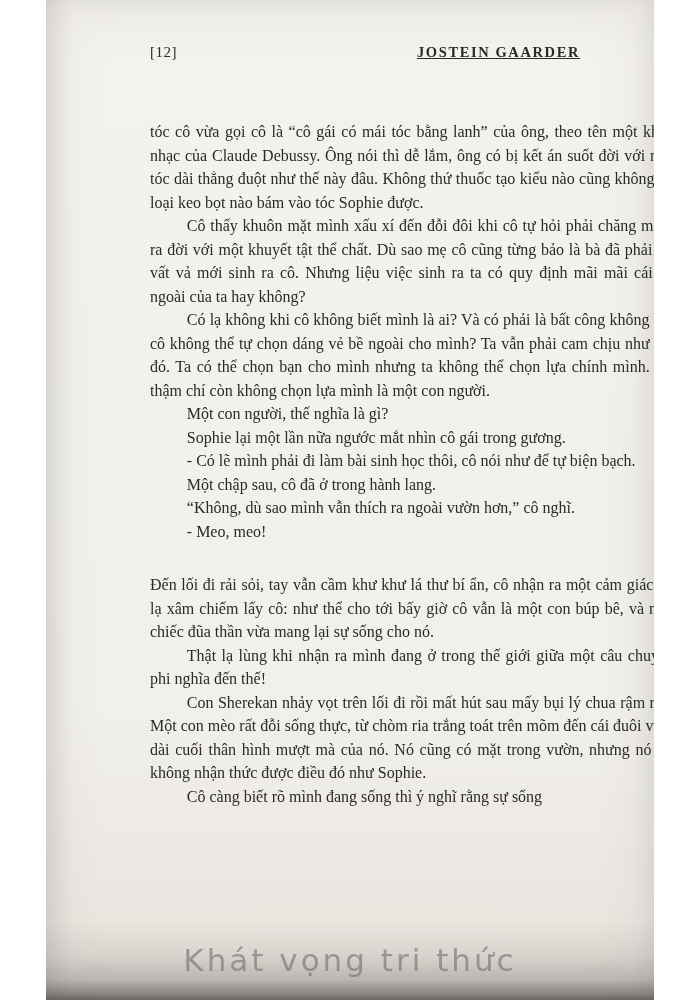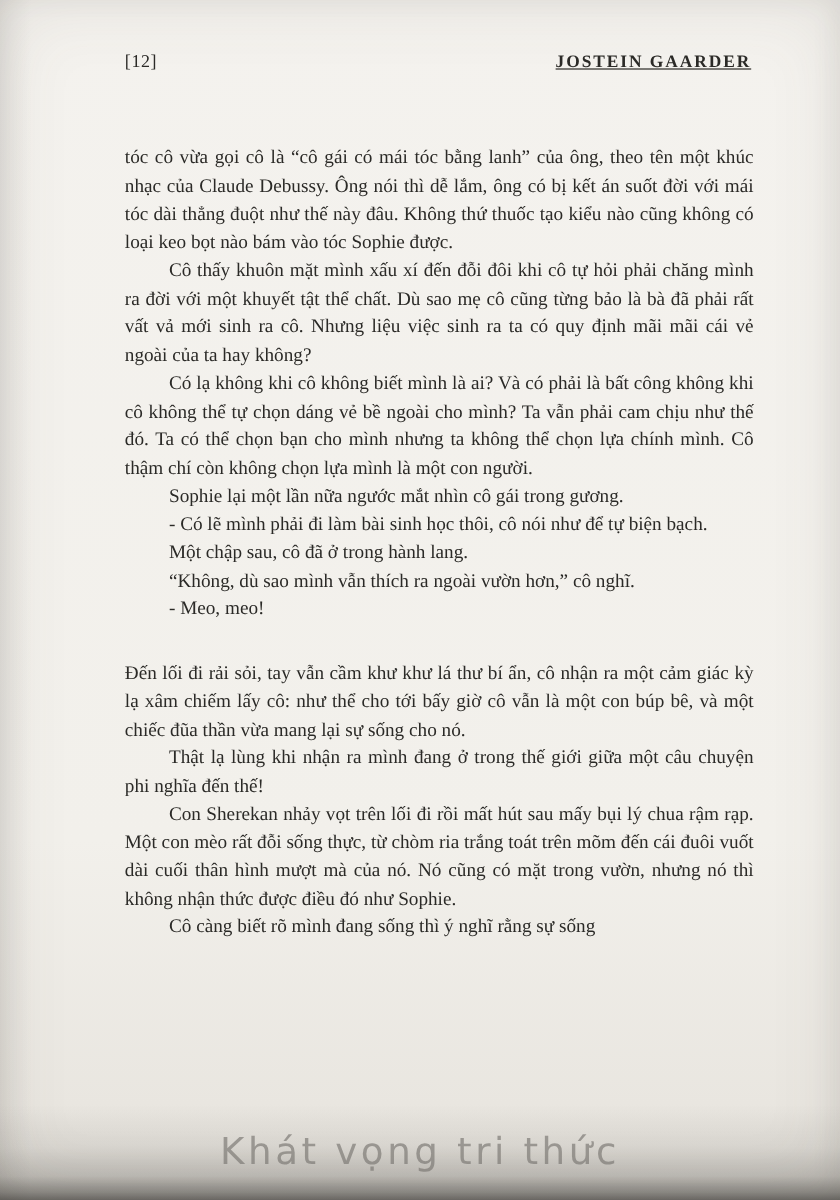--- a/index.html
+++ b/index.html
@@ -2,21 +2,21 @@
 <html lang="vi"><head>
 <meta charset="utf-8">
 <style>
   html, body {
     margin: 0;
     padding: 0;
     background: #ffffff;
   }
   .scan-page {
     position: relative;
-    width: 700px;
+    width: 608px;
     height: 1000px;
     margin: 0 auto;
     overflow: hidden;
     background: linear-gradient(180deg, #f4f2ee 0%, #f2f0eb 70%, #e9e6e0 92%, #d8d5cf 100%);
     box-shadow: inset 0 0 60px rgba(90,85,78,0.12), inset -6px 0 18px rgba(90,85,78,0.08);
     font-family: "Liberation Serif", "DejaVu Serif", serif;
     color: #2b2a27;
   }
   .page-header {
     position: absolute;
@@ -127,20 +127,21 @@
 
   <div class="page-header">
     <span class="page-number">[12]</span>
     <span class="author-header">JOSTEIN GAARDER</span>
   </div>
 
   <div class="body-text">
       <p class="no-indent">tóc cô vừa gọi cô là “cô gái có mái tóc bằng lanh” của ông, theo tên một khúc nhạc của Claude Debussy. Ông nói thì dễ lắm, ông có bị kết án suốt đời với mái tóc dài thẳng đuột như thế này đâu. Không thứ thuốc tạo kiểu nào cũng không có loại keo bọt nào bám vào tóc Sophie được.</p>
       <p class="indent">Cô thấy khuôn mặt mình xấu xí đến đỗi đôi khi cô tự hỏi phải chăng mình ra đời với một khuyết tật thể chất. Dù sao mẹ cô cũng từng bảo là bà đã phải rất vất vả mới sinh ra cô. Nhưng liệu việc sinh ra ta có quy định mãi mãi cái vẻ ngoài của ta hay không?</p>
       <p class="indent">Có lạ không khi cô không biết mình là ai? Và có phải là bất công không khi cô không thể tự chọn dáng vẻ bề ngoài cho mình? Ta vẫn phải cam chịu như thế đó. Ta có thể chọn bạn cho mình nhưng ta không thể chọn lựa chính mình. Cô thậm chí còn không chọn lựa mình là một con người.</p>
+      <p class="indent">Một con người, thế nghĩa là gì?</p>
       <p class="indent">Sophie lại một lần nữa ngước mắt nhìn cô gái trong gương.</p>
       <p class="indent">- Có lẽ mình phải đi làm bài sinh học thôi, cô nói như để tự biện bạch.</p>
       <p class="indent">Một chập sau, cô đã ở trong hành lang.</p>
       <p class="indent">“Không, dù sao mình vẫn thích ra ngoài vườn hơn,” cô nghĩ.</p>
       <p class="indent">- Meo, meo!</p>
       <p class="no-indent section-break">Đến lối đi rải sỏi, tay vẫn cầm khư khư lá thư bí ẩn, cô nhận ra một cảm giác kỳ lạ xâm chiếm lấy cô: như thể cho tới bấy giờ cô vẫn là một con búp bê, và một chiếc đũa thần vừa mang lại sự sống cho nó.</p>
       <p class="indent">Thật lạ lùng khi nhận ra mình đang ở trong thế giới giữa một câu chuyện phi nghĩa đến thế!</p>
       <p class="indent">Con Sherekan nhảy vọt trên lối đi rồi mất hút sau mấy bụi lý chua rậm rạp. Một con mèo rất đỗi sống thực, từ chòm ria trắng toát trên mõm đến cái đuôi vuốt dài cuối thân hình mượt mà của nó. Nó cũng có mặt trong vườn, nhưng nó thì không nhận thức được điều đó như Sophie.</p>
       <p class="indent">Cô càng biết rõ mình đang sống thì ý nghĩ rằng sự sống</p>
     </div>

